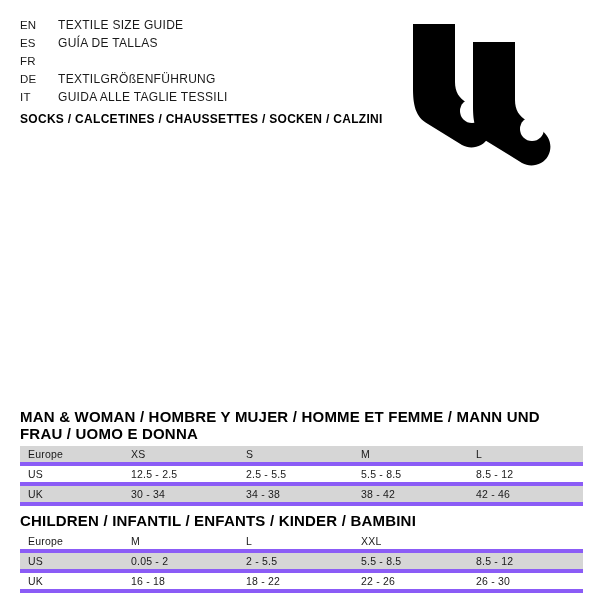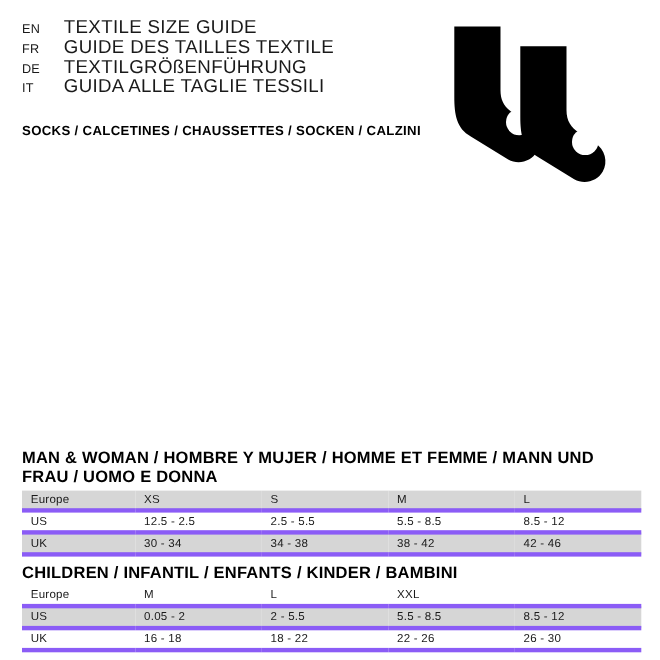--- a/index.html
+++ b/index.html
@@ -34,21 +34,21 @@
     height: 18px;
     line-height: 18px;
   }
   .lang-code {
     width: 38px;
     font-size: 11.5px;
     letter-spacing: 0.2px;
     color: #1a1a1a;
   }
   .lang-text {
-    font-size: 17px;
+    font-size: 12px;
     letter-spacing: 0.3px;
     color: #1a1a1a;
   }
 
   .product-line {
     position: absolute;
     left: 20px;
     top: 112px;
     font-size: 12px;
     font-weight: bold;
@@ -110,22 +110,25 @@
 <body>
 
 <div class="page">
 
   <div class="lang-block">
     <div class="lang-row">
       <span class="lang-code">EN</span>
       <span class="lang-text">TEXTILE SIZE GUIDE</span>
     </div>
     <div class="lang-row">
+      <span class="lang-code">ES</span>
+      <span class="lang-text">GUÍA DE TALLAS</span>
+    </div>
+    <div class="lang-row">
       <span class="lang-code">FR</span>
-      <span class="lang-text">GUIDE DES TAILLES TEXTILE</span>
     </div>
     <div class="lang-row">
       <span class="lang-code">DE</span>
       <span class="lang-text">TEXTILGRÖßENFÜHRUNG</span>
     </div>
     <div class="lang-row">
       <span class="lang-code">IT</span>
       <span class="lang-text">GUIDA ALLE TAGLIE TESSILI</span>
     </div>
   </div>

